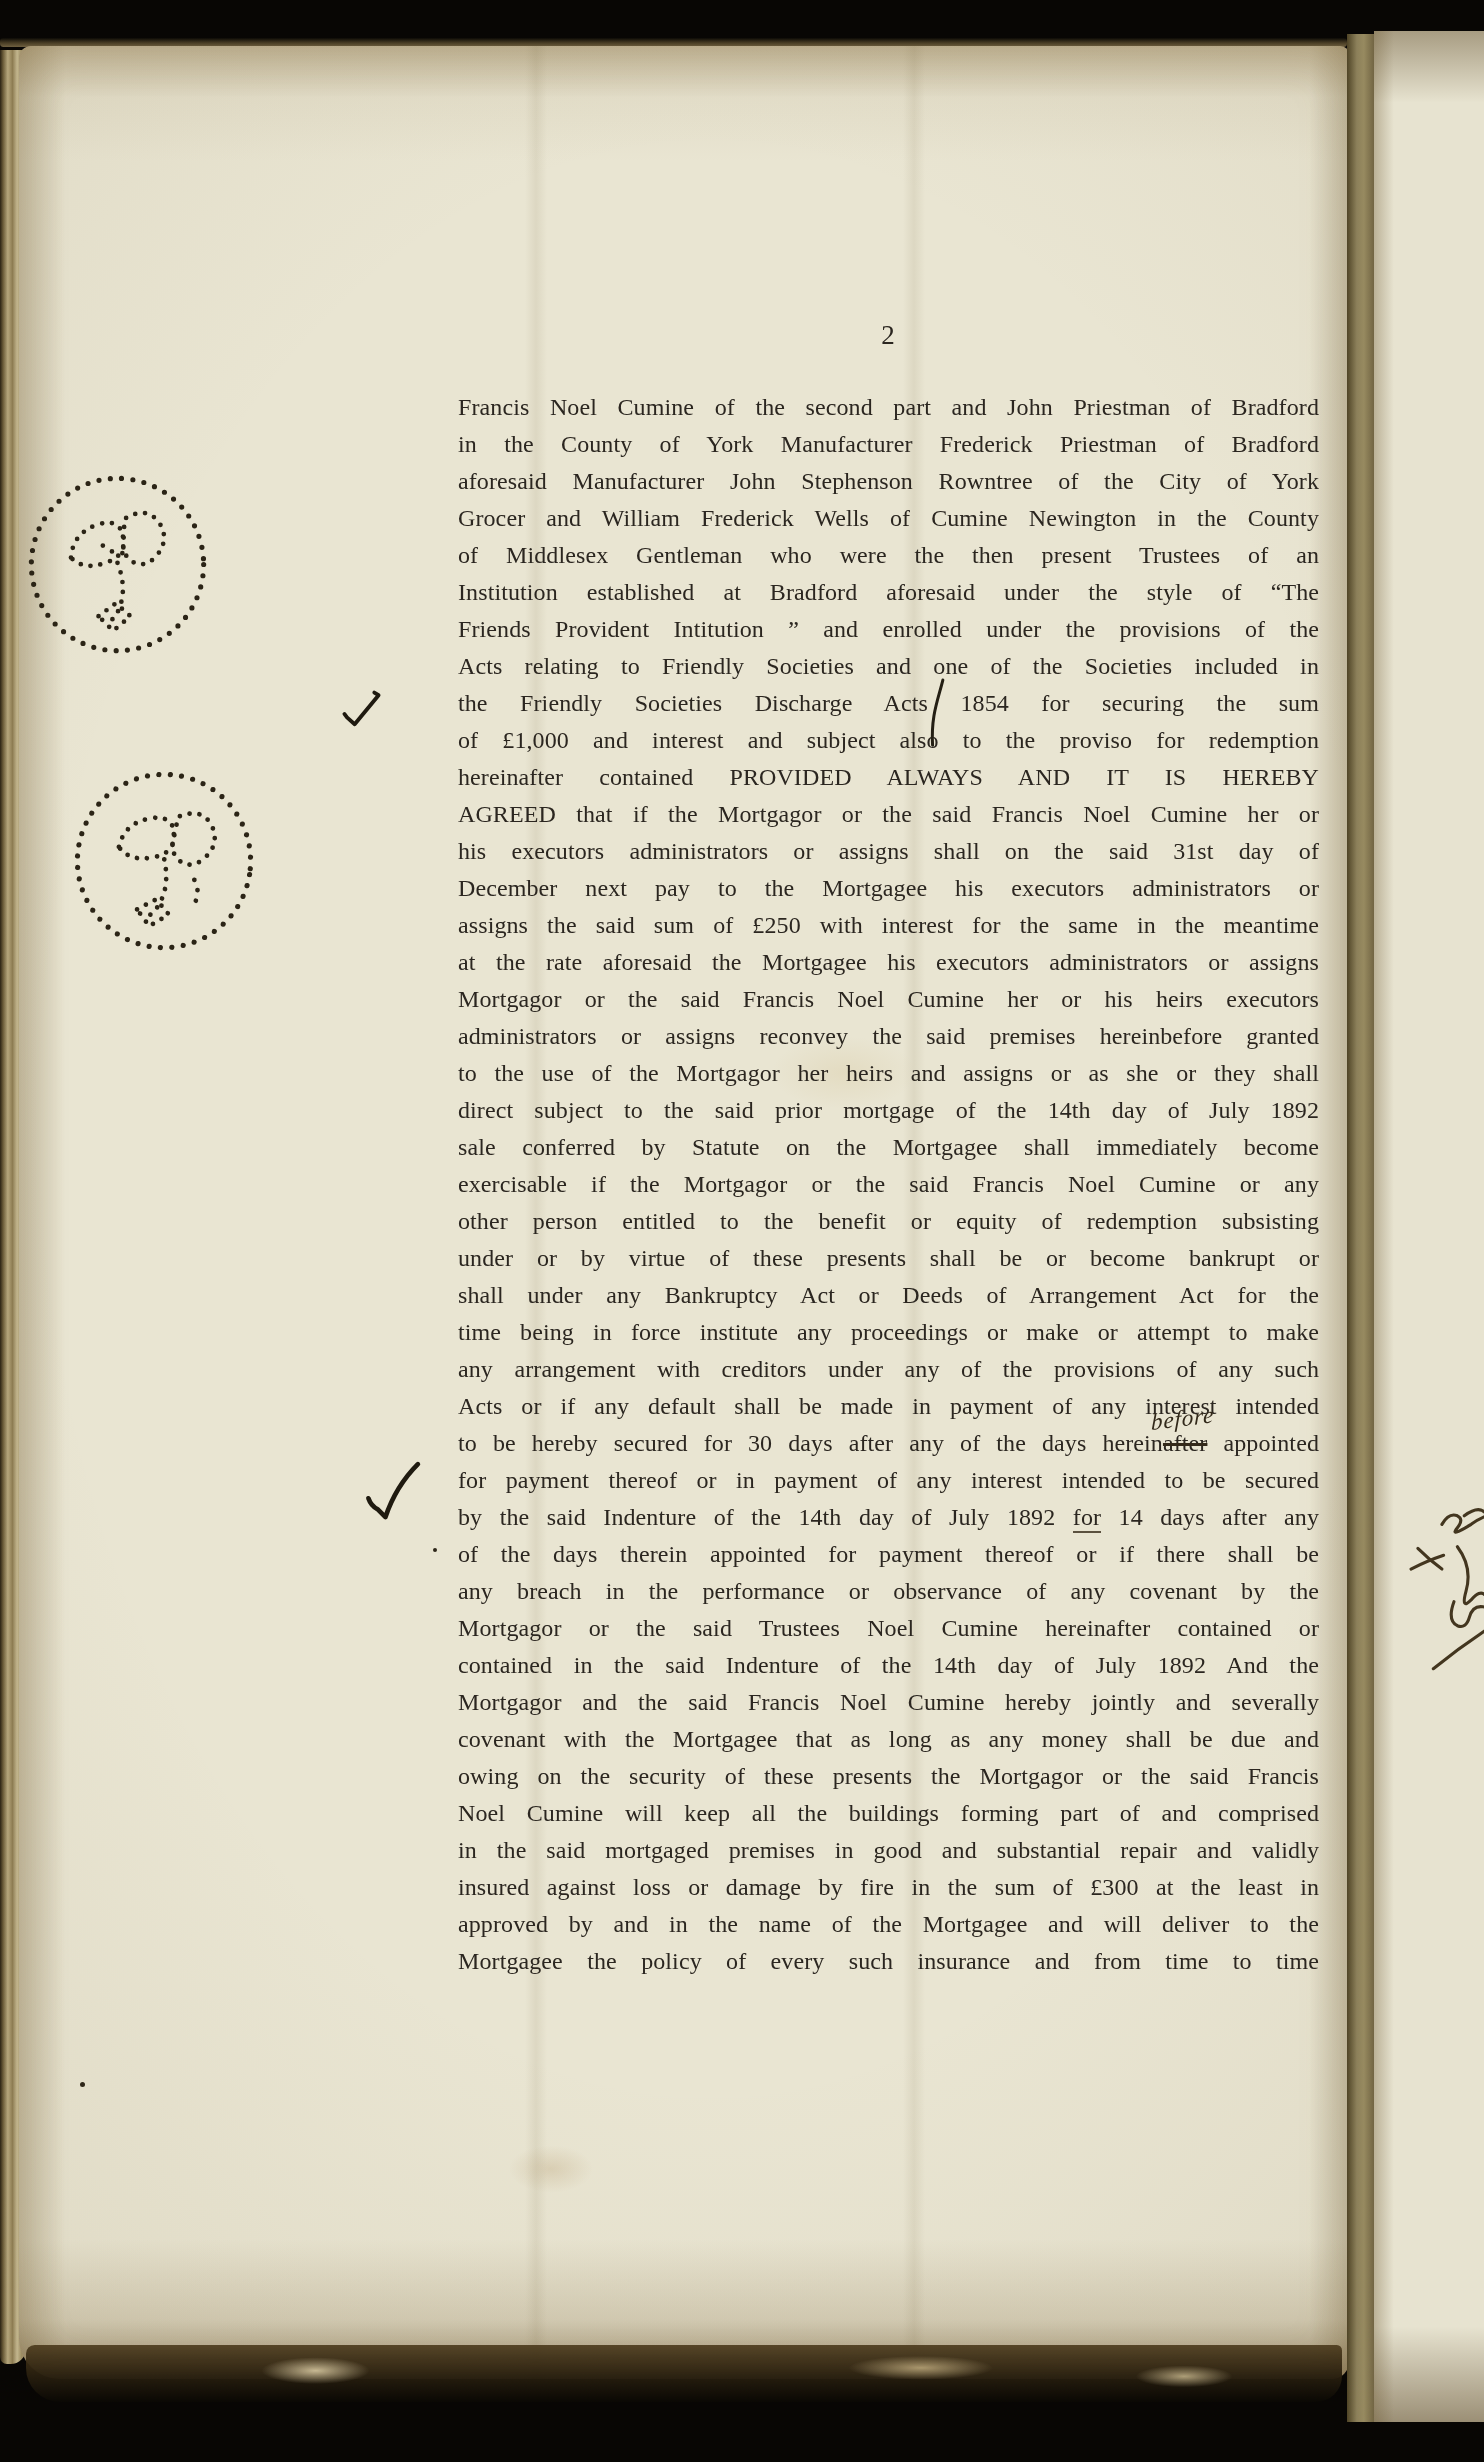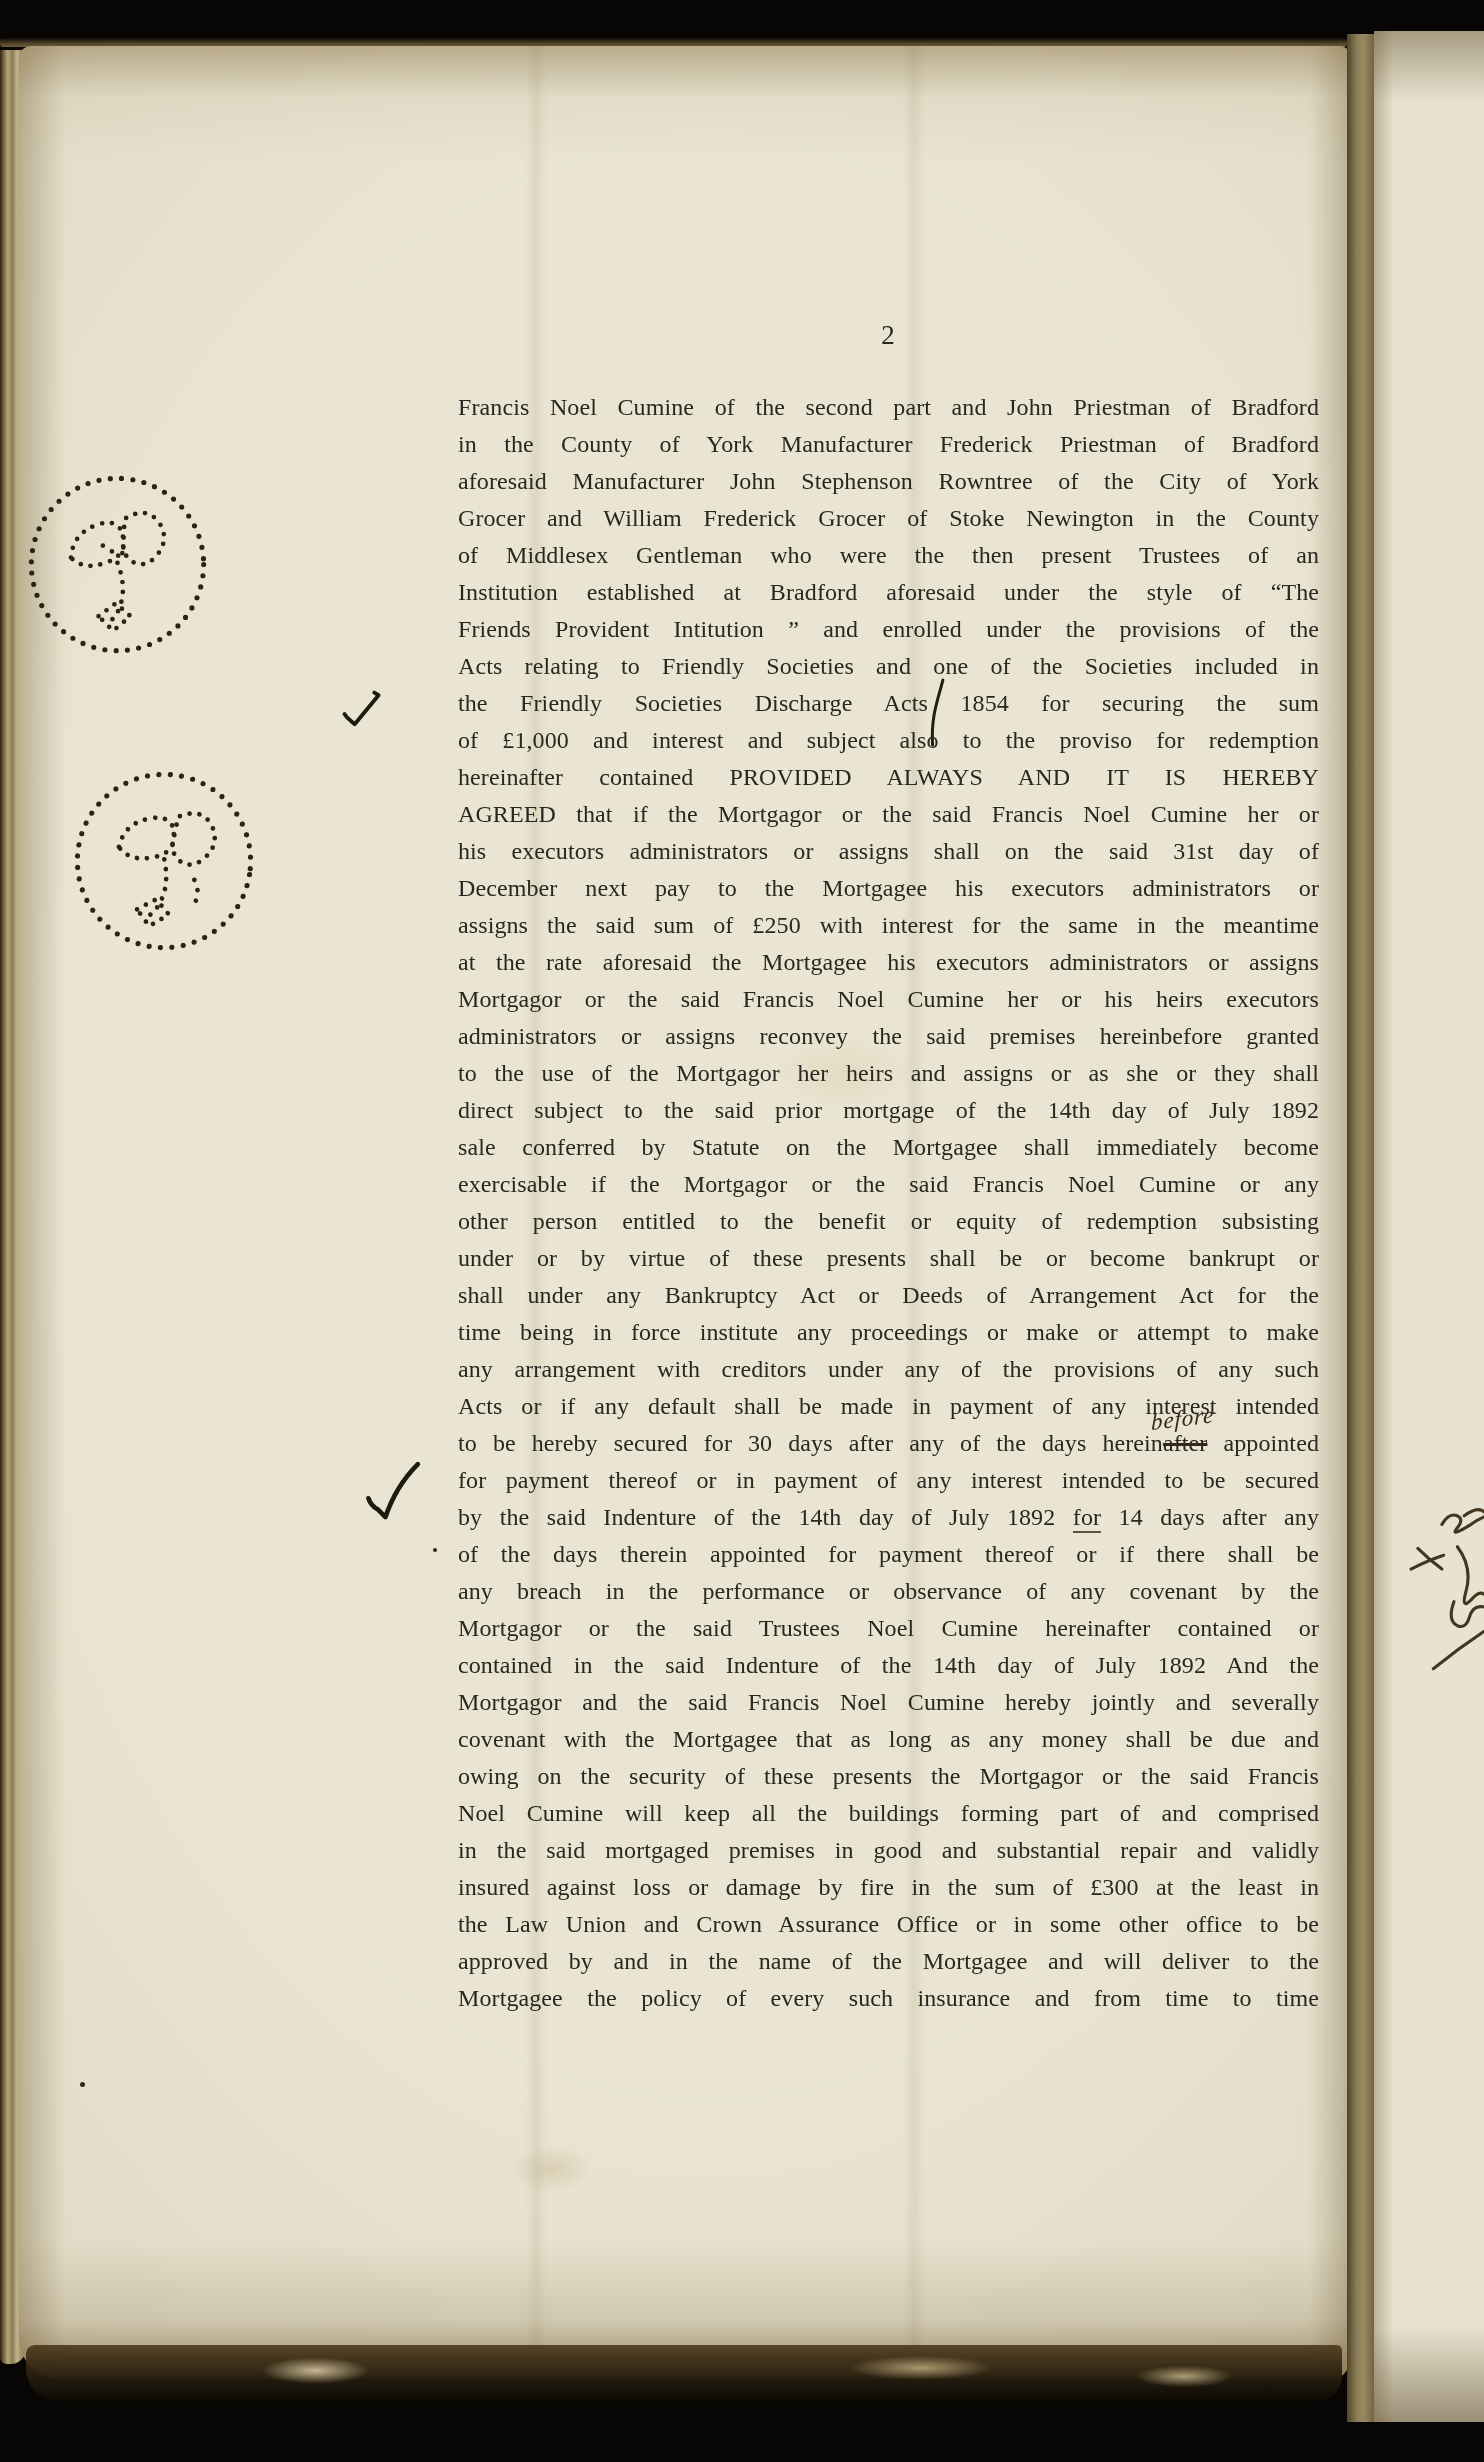--- a/index.html
+++ b/index.html
@@ -98,21 +98,21 @@
 
   <div class="gutter"></div>
   <div class="right-page"></div>
   <div class="bottom-wear"></div>
 
   <div class="page-number">2</div>
   <div class="text-block">
       <div class="line">Francis Noel Cumine of the second part and John Priestman of Bradford</div>
       <div class="line">in the County of York Manufacturer Frederick Priestman of Bradford</div>
       <div class="line">aforesaid Manufacturer John Stephenson Rowntree of the City of York</div>
-      <div class="line">Grocer and William Frederick Grocer of Stoke Newington in the County</div>
+      <div class="line">Grocer and William Frederick Wells of Cumine Newington in the County</div>
       <div class="line">of Middlesex Gentleman who were the then present Trustees of an</div>
       <div class="line">Institution established at Bradford aforesaid under the style of “The</div>
       <div class="line">Friends Provident Intitution ” and enrolled under the provisions of the</div>
       <div class="line">Acts relating to Friendly Societies and one of the Societies included in</div>
       <div class="line">the Friendly Societies Discharge Acts 1854 for securing the sum</div>
       <div class="line">of £1,000 and interest and subject also to the proviso for redemption</div>
       <div class="line">hereinafter contained PROVIDED ALWAYS AND IT IS HEREBY</div>
       <div class="line">AGREED that if the Mortgagor or the said Francis Noel Cumine her or</div>
       <div class="line">his executors administrators or assigns shall on the said 31st day of</div>
       <div class="line">December next pay to the Mortgagee his executors administrators or</div>
@@ -136,21 +136,20 @@
       <div class="line">of the days therein appointed for payment thereof or if there shall be</div>
       <div class="line">any breach in the performance or observance of any covenant by the</div>
       <div class="line">Mortgagor or the said Trustees Noel Cumine hereinafter contained or</div>
       <div class="line">contained in the said Indenture of the 14th day of July 1892 And the</div>
       <div class="line">Mortgagor and the said Francis Noel Cumine hereby jointly and severally</div>
       <div class="line">covenant with the Mortgagee that as long as any money shall be due and</div>
       <div class="line">owing on the security of these presents the Mortgagor or the said Francis</div>
       <div class="line">Noel Cumine will keep all the buildings forming part of and comprised</div>
       <div class="line">in the said mortgaged premises in good and substantial repair and validly</div>
       <div class="line">insured against loss or damage by fire in the sum of £300 at the least in</div>
-      <div class="line">the Law Union and Crown Assurance Office or in some other office to be</div>
       <div class="line">approved by and in the name of the Mortgagee and will deliver to the</div>
       <div class="line">Mortgagee the policy of every such insurance and from time to time</div>
     </div>
 
   <svg class="mark" style="left:20.6px; top:468px;" width="193" height="193" viewBox="0 0 224 224">
     <g fill="none" stroke="#2b2416" stroke-linecap="round">
       <circle cx="112" cy="112" r="100" stroke-width="6" stroke-dasharray="0 13.2"></circle>
       <path stroke-width="5.5" stroke-dasharray="0 11.5" d="M58,104 q2,-28 30,-38 q26,-9 31,14 q4,20 -18,29 q-28,11 -43,-5 z"></path>
       <path stroke-width="5.5" stroke-dasharray="0 11.5" d="M122,58 q24,-14 38,5 q13,19 -2,38 q-14,17 -30,7 q-16,-11 -6,-50 z"></path>
       <path stroke-width="5.5" stroke-dasharray="0 11.5" d="M112,110 q10,26 4,47 q-4,15 -14,22"></path>

